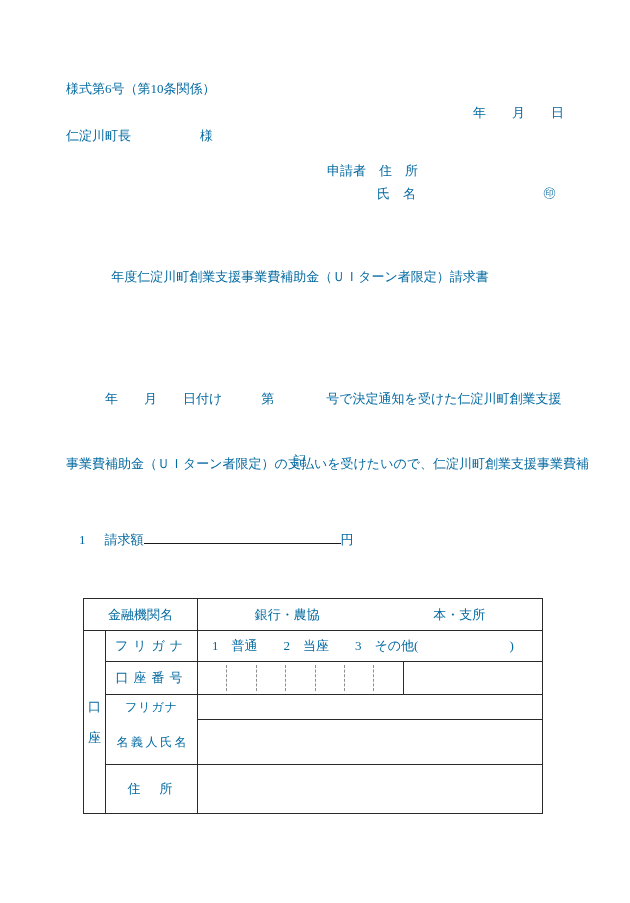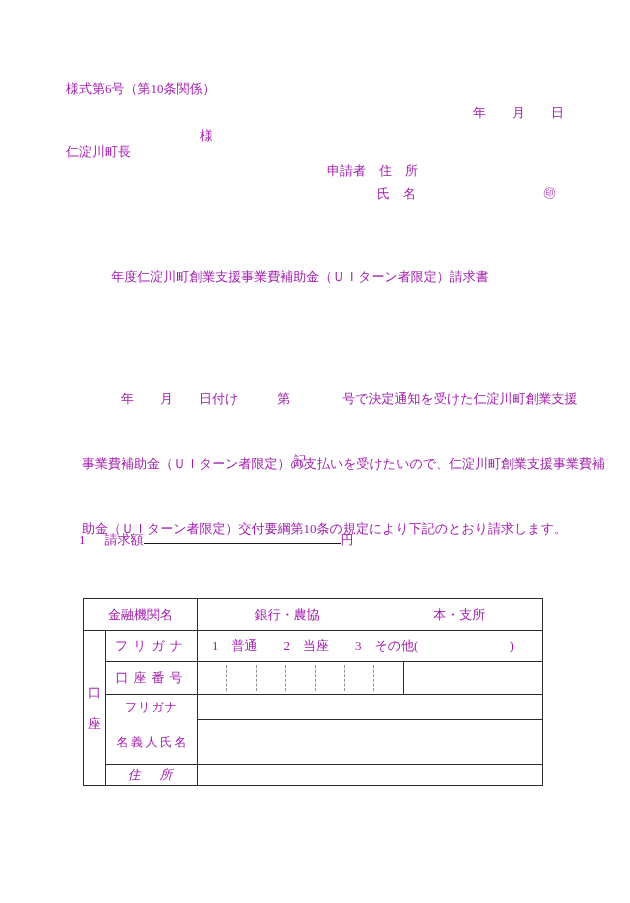--- a/index.html
+++ b/index.html
@@ -1,41 +1,41 @@
 <!DOCTYPE html>
 <html lang="ja"><head>
 <meta charset="utf-8">
 <style>
   html,body{margin:0;padding:0;background:#ffffff;}
   .page{
     position:relative;
     width:630px;height:903px;
     background:#ffffff;
-    color:#a21caf;
+    color:#0369a1;
     font-family:"Liberation Serif","DejaVu Serif",serif;
     font-size:13px;
     overflow:hidden;
   }
   .abs{position:absolute;white-space:pre;}
   .centered{left:0;width:600px;text-align:center;}
   
   table.transfer{
     position:absolute;left:83px;top:598px;
     width:459px;
     border-collapse:collapse;table-layout:fixed;
     font-size:13px;
   }
   table.transfer td{
     border:1px solid #2a2a2a;
     padding:0;vertical-align:middle;
     overflow:hidden;
   }
   table.transfer{border:1.5px solid #2a2a2a;}
   .r1{height:32px;}.r2{height:31px;}.r3{height:32px;}
-  .r4{height:25px;}.r5{height:44px;}.r6{height:21px;font-style:italic;}
+  .r4{height:25px;}.r5{height:44px;}.r6{height:49px;}
   .cell-center{text-align:center;}
   .ls5{letter-spacing:5px;padding-left:5px;text-align:center;}
   .opts-flex{display:flex;justify-content:space-around;align-items:center;height:100%;}
   .deposit-opts{padding-left:14px;white-space:pre;}
   .vert-label{
     display:flex;flex-direction:column;justify-content:center;align-items:center;
     gap:13px;height:100%;
   }
   .acct-wrap{display:flex;height:32px;align-items:stretch;}
   .acct-cell{flex:0 0 29.4px;box-sizing:border-box;border-right:1px dashed #909090;margin:3px 0;}
@@ -43,44 +43,43 @@
   .acct-rest{flex:1 1 auto;}
   .furi-cell{display:flex;flex-direction:column;height:100%;}
   .furi-top{height:25px;display:flex;align-items:center;justify-content:center;font-size:12px;letter-spacing:1px;}
   .furi-bottom{height:44px;display:flex;align-items:center;justify-content:center;font-size:12px;letter-spacing:2.5px;padding-left:2.5px;}
   .addr-label{letter-spacing:3px;padding-left:3px;text-align:center;}
   .underline-blank{
     display:inline-block;width:197px;height:15px;
     border-bottom:1px solid #1a1a1a;vertical-align:baseline;
   }
   .num-gap{margin-left:19px;}
-  .para{position:absolute;left:66px;top:345px;width:505px;line-height:21.6px;white-space:pre;margin-left:16px;}
+  .para{position:absolute;left:66px;top:345px;width:505px;line-height:21.6px;white-space:pre;}
 </style>
 </head>
 <body>
 
 <div class="page">
 
   <div class="abs" style="left:66px;top:80px;">様式第6号（第10条関係）</div>
 
   <div class="abs" style="right:66px;top:104px;">年　　月　　日</div>
 
-  <div class="abs" style="left:66px;top:143px;">仁淀川町長</div>
+  <div class="abs" style="left:66px;top:127px;">仁淀川町長</div>
   <div class="abs" style="left:200px;top:127px;">様</div>
 
   <div class="abs" style="left:327px;top:162px;font-family:Liberation Mono, monospace;">申請者　住　所</div>
   <div class="abs" style="left:377px;top:185px;">氏　名</div>
   <div class="abs" style="left:543px;top:184px;">㊞</div>
 
   <div class="abs centered" style="top:268px;">年度仁淀川町創業支援事業費補助金（ＵＩターン者限定）請求書</div>
 
   <div class="para">
     <div>　　　年　　月　　日付け　　　第　　　　号で決定通知を受けた仁淀川町創業支援</div>
     <div>事業費補助金（ＵＩターン者限定）の支払いを受けたいので、仁淀川町創業支援事業費補</div>
-    <div>助金（ＵＩターン者限定）交付要綱第10条の規定により下記のとおり請求します。</div>
   </div>
 
   <div class="abs centered" style="top:452px;">記</div>
 
   <div class="abs" style="left:66px;top:512px;">
     <span>1</span><span class="num-gap">請求額</span><span class="underline-blank"></span><span>円</span>
   </div>
 
 
   <table class="transfer">

